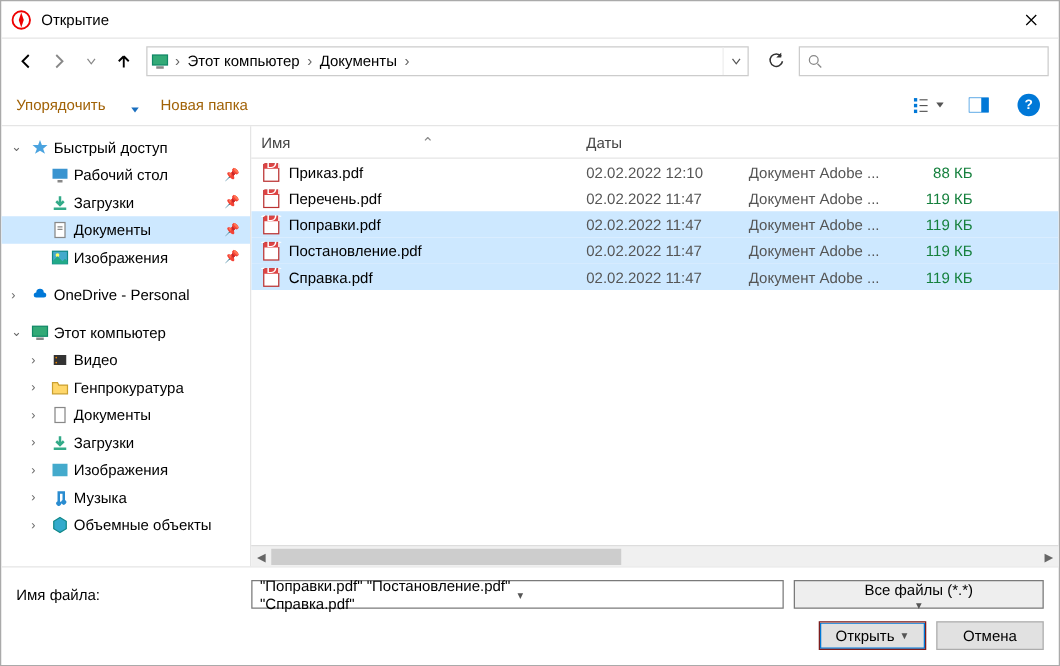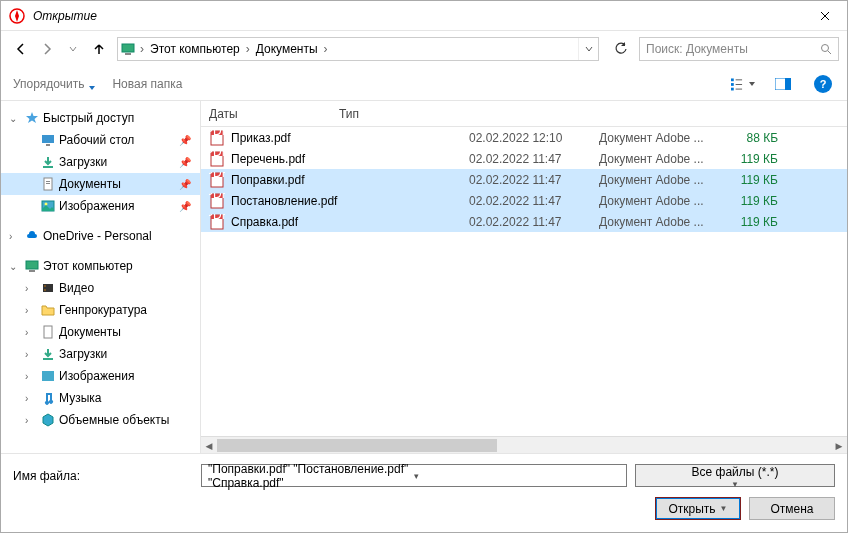--- a/index.html
+++ b/index.html
@@ -1,40 +1,40 @@
 <!DOCTYPE html>
 <html><head>
 <meta charset="utf-8">
 <style>
 * { margin: 0; padding: 0; box-sizing: border-box; font-family: "Segoe UI", Tahoma, sans-serif; font-size: 12px; }
 body { background: #fff; width: 848px; height: 533px; border: 1px solid #aaa; display: flex; flex-direction: column; }
 
 
-.titlebar { height: 30px; display: flex; align-items: center; padding: 0 8px; border-bottom: 1px solid #e5e5e5; font-style: italic; }
+.titlebar { height: 30px; display: flex; align-items: center; padding: 0 8px; border-bottom: 1px solid #e5e5e5; }
 .titlebar .app-icon { width: 16px; height: 16px; margin-right: 8px; }
 .titlebar .title { flex: 1; }
 .titlebar .close { width: 40px; height: 28px; display: flex; align-items: center; justify-content: center; margin-right: -6px; }
 
 
 .navbar { height: 36px; display: flex; align-items: center; padding: 0 8px; gap: 2px; }
 .nav-btn { width: 24px; height: 24px; display: flex; align-items: center; justify-content: center; color: #888; }
 .nav-btn.enabled { color: #000; }
 .breadcrumb-wrap { flex: 1; height: 24px; border: 1px solid #ccc; display: flex; align-items: center; background: #fff; margin: 0 4px; }
 .bc-icon { width: 20px; display: flex; justify-content: center; }
 .bc-sep { color: #666; padding: 0 2px; }
 .bc-item { padding: 0 4px; }
 .bc-spacer { flex: 1; }
 .bc-drop { width: 20px; text-align: center; color: #555; border-left: 1px solid #eee; height: 100%; display:flex; align-items:center; justify-content:center; }
 .refresh { width: 24px; height: 24px; display: flex; align-items: center; justify-content: center; margin: 0 4px; }
 .search { width: 200px; height: 24px; border: 1px solid #ccc; display: flex; align-items: center; padding: 0 6px; color: #888; }
 .search span { flex: 1; }
 
 
 .toolbar { height: 34px; display: flex; align-items: center; padding: 0 12px; gap: 16px; border-bottom: 1px solid #e5e5e5; }
-.tb-item { color: #737373; display: flex; align-items: flex-end; gap: 4px; }
+.tb-item { color: #a16207; display: flex; align-items: flex-end; gap: 20px; }
 .tb-spacer { flex: 1; }
 .tb-icon { width: 24px; height: 24px; display: flex; align-items: center; justify-content: center; color: #555; }
 .help-icon { width: 18px; height: 18px; border-radius: 50%; background: #0078d7; color: #fff; display: flex; align-items: center; justify-content: center; font-weight: bold; font-size: 11px; }
 
 
 .main { flex: 1; display: flex; min-height: 0; }
 
 .tree { width: 200px; border-right: 1px solid #e5e5e5; overflow-y: auto; padding: 6px 0; }
 .tree-item { display: flex; align-items: center; height: 22px; padding-left: 8px; gap: 2px; }
 .tree-item .exp { width: 12px; color: #666; font-size: 10px; }
@@ -143,21 +143,20 @@
         </svg>
       </span>
   </div>
   <div class="refresh">
       <svg width="14" height="14" viewBox="0 0 14 14">
         <path d="M11 3 A5 5 0 1 0 12 7" stroke="#333" fill="none" stroke-width="1.2"></path>
         <path d="M11 0 L11 4 L7 4" fill="#333"></path>
       </svg>
     </div>
   <div class="search">
-    <span>Поиск: Документы</span>
     <svg width="12" height="12" viewBox="0 0 12 12">
         <circle cx="5" cy="5" r="3.5" stroke="#888" fill="none"></circle>
         <path d="M8 8 L11 11" stroke="#888"></path>
       </svg>
   </div>
 </div>
 
 <div class="toolbar">
   <div class="tb-item">
       <span>Упорядочить</span>
@@ -334,25 +333,26 @@
           <svg width="14" height="14" viewBox="0 0 14 14">
             <path d="M7 1 L12 4 L12 10 L7 13 L2 10 L2 4 Z" fill="#3ac" stroke="#188"></path>
           </svg>
         </span>
         <span>Объемные объекты</span>
       </div>
   </div>
 
   <div class="filepane">
     <div class="columns">
+      <div class="col col-name">
+          <span>Имя</span>
+          <span class="col-sort">⌃</span>
+        </div>
       <div class="col col-date">
           <span>Даты</span>
-        </div>
-      <div class="col col-type">
-          <span>Тип</span>
         </div>
       <div class="col col-size"></div>
     </div>
     <div class="filelist" id="filelist">
         <div class="row">
           <div class="cell cell-name">
             <span>
               <svg class="pdf-ico" viewBox="0 0 16 16">
                 <rect x="2" y="1" width="12" height="14" fill="#fff" stroke="#b33"></rect>
                 <rect x="2" y="1" width="12" height="4" fill="#d44"></rect>

